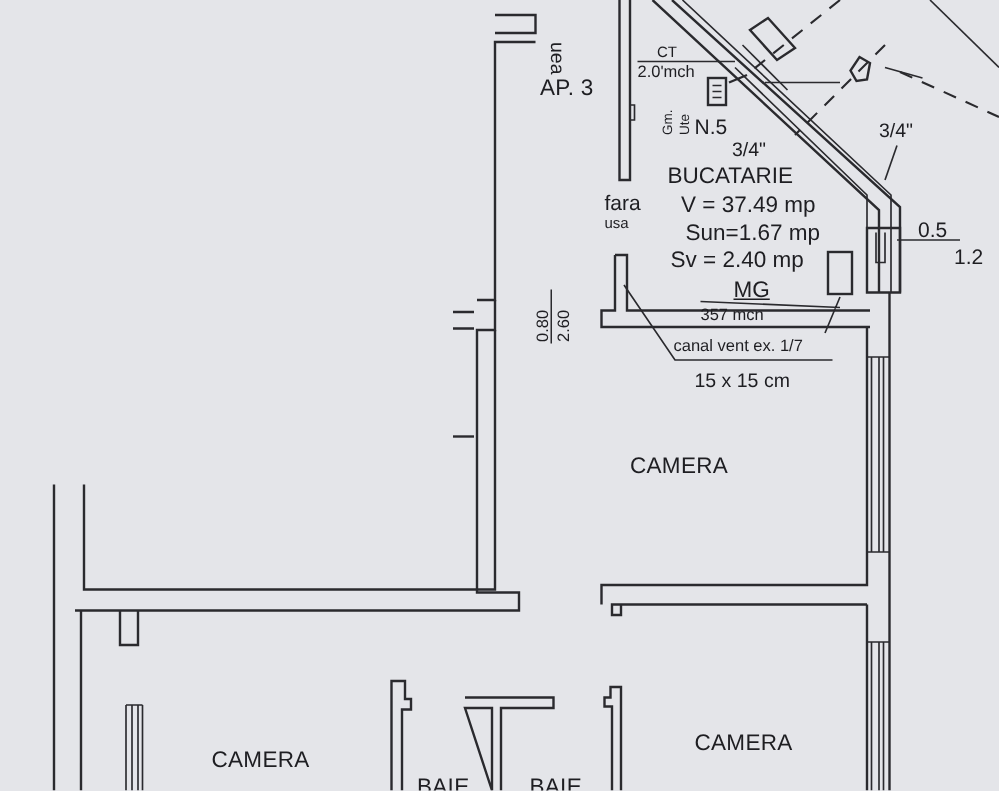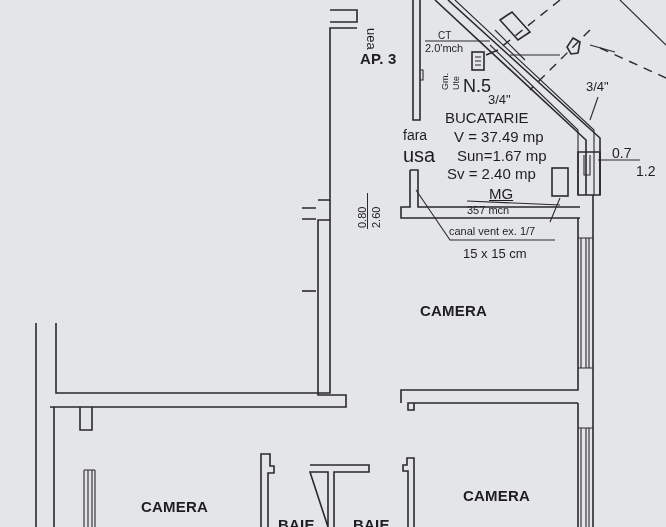--- a/index.html
+++ b/index.html
@@ -7,21 +7,21 @@
       width: 666px; height: 527px; overflow: hidden;
       background: #e4e5e9;
       font-family: "Liberation Sans", sans-serif;
       position: relative;
     }
     #plan { position: absolute; left: 0; top: 0; width: 666px; height: 527px; }
     .wall { fill: none; stroke: #2a2a2e; stroke-width: 1.6; }
     .wall-thin { fill: none; stroke: #2a2a2e; stroke-width: 1.1; }
     .dash { fill: none; stroke: #2a2a2e; stroke-width: 1.4; stroke-dasharray: 9 7; }
     .lbl { position: absolute; color: #1e1e22; white-space: nowrap; line-height: 1; }
-    .room { font-size: 15px; font-weight: bold; letter-spacing: 0.2px; }
+    .room { font-size: 15px; font-weight: normal; letter-spacing: 0.2px; }
     .kitchen { font-size: 15px; }
     .small { font-size: 12px; }
     .tiny { font-size: 9px; }
     .rot { transform-origin: left top; }
   </style>
 </head>
 <body>
 
 <svg id="plan" viewBox="0 0 666 527" xmlns="http://www.w3.org/2000/svg">
 
@@ -87,40 +87,40 @@
 </svg>
 
 <div class="lbl small rot" style="left:378px; top:28px; transform: rotate(90deg); font-size:13px;">uea</div>
 <div class="lbl room" style="left:360px; top:51px;">AP. 3</div>
 
 <div class="lbl small" style="left:438px; top:31px; font-size:10px;">CT</div>
 <div class="lbl small" style="left:425px; top:43px; font-size:11px;">2.0'mch</div>
 
 <div class="lbl tiny rot" style="left:441px; top:90px; transform: rotate(-90deg);">Gm.</div>
 <div class="lbl tiny rot" style="left:452px; top:90px; transform: rotate(-90deg);">Ute</div>
-<div class="lbl small" style="left:463px; top:77px; font-size:18px;">N.5</div>
+<div class="lbl small" style="left:463px; top:77px; font-size:14px;">N.5</div>
 
 <div class="lbl small" style="left:488px; top:93px; font-size:13px;">3/4"</div>
 <div class="lbl small" style="left:586px; top:80px; font-size:13px;">3/4"</div>
 
 <div class="lbl kitchen" style="left:445px; top:110px;">BUCATARIE</div>
 <div class="lbl kitchen" style="left:454px; top:129px;">V = 37.49 mp</div>
 <div class="lbl kitchen" style="left:447px; top:148px;margin-left:10px;">Sun=1.67 mp</div>
 <div class="lbl kitchen" style="left:447px; top:166px;">Sv = 2.40 mp</div>
 
 <div class="lbl kitchen" style="left:403px; top:128px; font-size:14px;">fara</div>
-<div class="lbl kitchen" style="left:403px; top:145px; font-size:20px;">usa</div>
+<div class="lbl kitchen" style="left:403px; top:145px; font-size:10px;">usa</div>
 
 <div class="lbl kitchen" style="left:489px; top:186px;text-decoration:underline;">MG</div>
 <div class="lbl kitchen" style="left:467px; top:205px; font-size:11px;">357 mcn</div>
 
 <div class="lbl kitchen" style="left:449px; top:226px; font-size:11px;">canal vent ex. 1/7</div>
 <div class="lbl small" style="left:463px; top:247px; font-size:13px;">15 x 15 cm</div>
 
-<div class="lbl small" style="left:612px; top:146px; font-size:14px;">0.7</div>
+<div class="lbl small" style="left:612px; top:146px; font-size:14px;">0.5</div>
 <div class="lbl small" style="left:612px; top:164px; font-size:14px;margin-left:24px;">1.2</div>
 
 <div class="lbl small rot" style="left:357px; top:228px; transform: rotate(-90deg); font-size:11px;">0.80</div>
 <div class="lbl small rot" style="left:371px; top:228px; transform: rotate(-90deg); font-size:11px;">2.60</div>
 <div style="position:absolute; left:367px; top:193px; width:1px; height:36px; background:#2a2a2e;"></div>
 
 <div class="lbl room" style="left:420px; top:303px;">CAMERA</div>
 <div class="lbl room" style="left:141px; top:499px;">CAMERA</div>
 <div class="lbl room" style="left:463px; top:488px;">CAMERA</div>
 <div class="lbl room" style="left:278px; top:517px;">BAIE</div>

